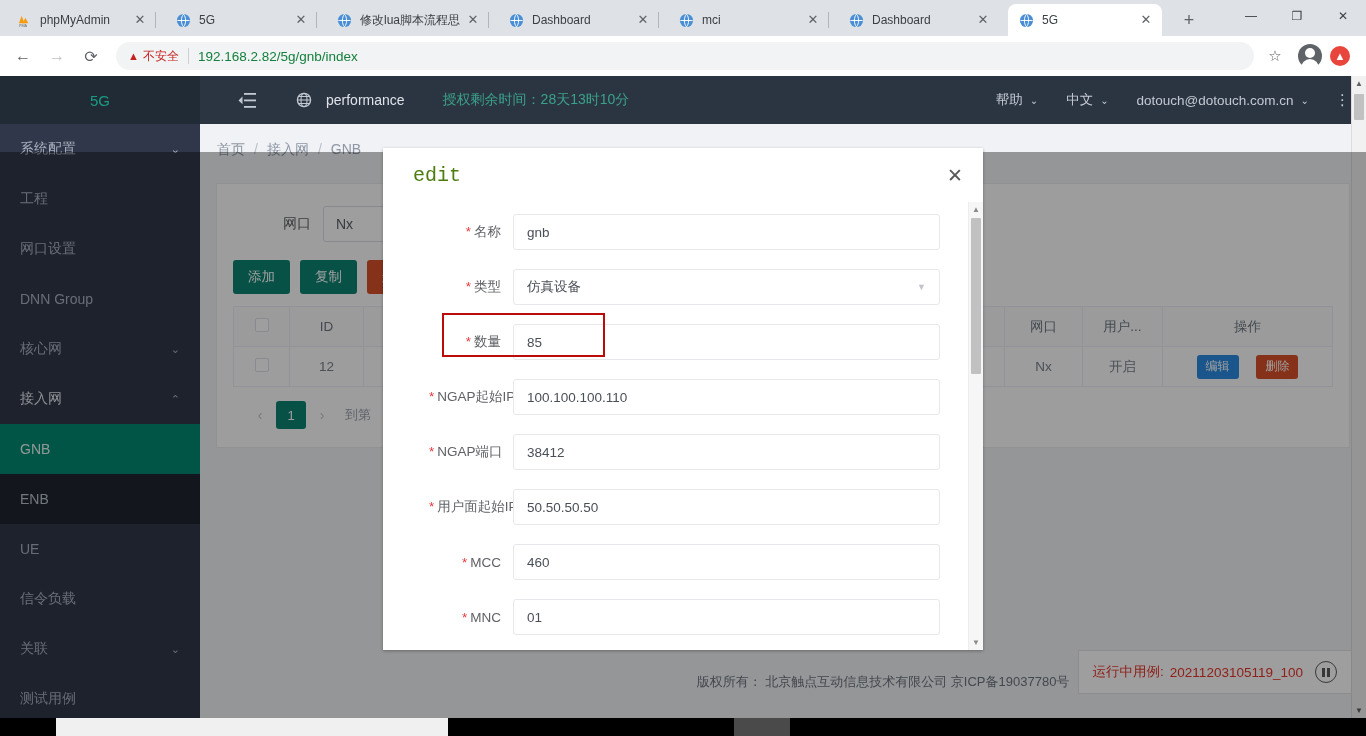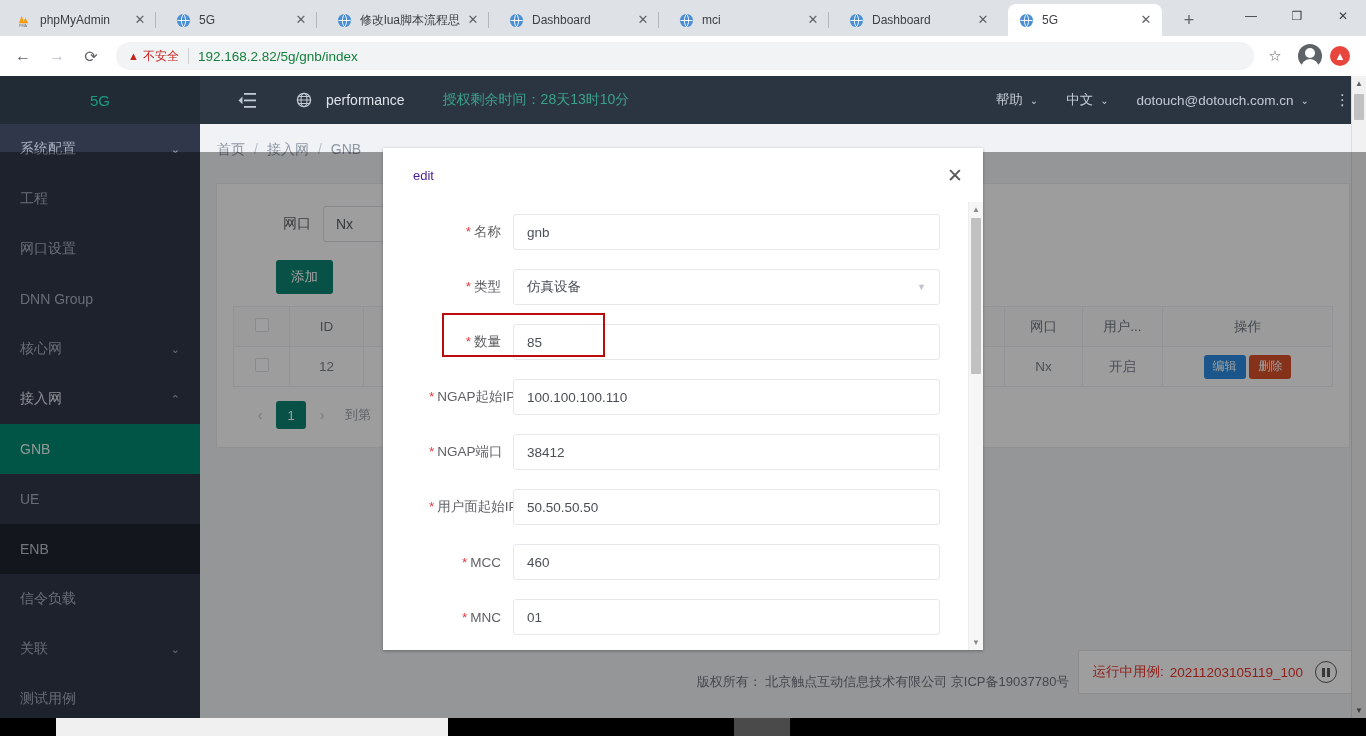--- a/index.html
+++ b/index.html
@@ -112,34 +112,34 @@
   }
   .filter-row { display: flex; align-items: center; padding: 4px 0 14px 50px; }
   .filter-row .lbl { font-size: 14px; color: #606266; margin-right: 12px; }
   .filter-row .sel {
     width: 210px; height: 36px; border: 1px solid #dcdfe6; border-radius: 3px;
     background: #fff; display: flex; align-items: center; padding: 0 12px;
     font-size: 14px; color: #5a6068;
   }
   .btnrow { display: flex; gap: 10px; padding: 4px 0 12px 0; }
   .btn { height: 34px; padding: 0 15px; border-radius: 3px; color: #fff;
-     font-size: 13.5px; display:flex; align-items:center; border: none; margin-left: 43px; }
+     font-size: 13.5px; display:flex; align-items:center; border: none; }
   .btn.teal { background: #0c8472; }
   .btn.red { background: #d9512c; }
 
   table.grid { width: 100%; border-collapse: collapse; }
   table.grid th, table.grid td {
     border: 1px solid #ebeef5; height: 40px; font-size: 13.5px;
     color: #7a838f; text-align: center; font-weight: normal;
   }
   table.grid th { background: #fafafa; color: #6e7783; }
   .cbx { width: 14px; height: 14px; border: 1px solid #dcdfe6; border-radius: 2px;
      background: #fff; display: inline-block; }
   .rowbtn { height: 24px; padding: 0 9px; border-radius: 3px; color: #fff; font-size: 12px;
-     display: inline-flex; align-items: center; margin: 0 0; }
+     display: inline-flex; align-items: center; margin: 0 7px; }
   .rowbtn.blue { background: #2b8ce0; }
   .rowbtn.red { background: #d9512c; }
 
   .pager { display: flex; align-items: center; padding: 14px 0 4px 14px; font-size: 13px; color: #9aa2ad; }
   .pager .arrow { width: 26px; text-align: center; color: #c0c4cc; font-size: 14px; }
   .pager .pg { width: 30px; height: 28px; background: #0c8472; color: #fff; border-radius: 3px;
      display:flex; align-items:center; justify-content:center; font-size: 13px; margin: 0 3px; }
   .pager .jump { margin-left: 10px; }
 
   .footer {
@@ -169,21 +169,21 @@
   
   .mask { position: absolute; left:0; top:76px; width: 1366px; height: 642px;
      background: rgba(0,0,0,0.38); z-index: 50; }
   .modal {
     position: absolute; left: 383px; top: 148px; width: 600px; height: 502px;
     background: #fff; z-index: 60; box-shadow: 0 1px 3px rgba(0,0,0,.3);
     display: flex; flex-direction: column;
   }
   .modal-hd { height: 54px; display: flex; align-items: center; padding: 0 20px 0 30px;
      flex: 0 0 54px; }
-  .modal-hd .mtitle { font-size: 13px; color: #4c1d95; }
+  .modal-hd .mtitle { font-size: 20px; color: #4d7c0f; font-family: Liberation Mono, monospace; }
   .modal-hd .mclose { margin-left: auto; font-size: 19px; color: #5a5a5a; line-height: 1; }
   .modal-bd { flex: 1 1 auto; position: relative; overflow: hidden; }
   .modal-scrollarea { position: absolute; left:0; top:0; right: 15px; bottom: 0;
      padding: 12px 28px 0 0; overflow: hidden; }
   .frm-row { display: flex; align-items: center; margin-bottom: 19px; position: relative; }
   .frm-lbl { width: 130px; text-align: right; padding-right: 12px; font-size: 13.5px;
      color: #606266; white-space: nowrap; padding-left: 46px; }
   .frm-lbl .req { color: #e4393c; margin-right: 3px; }
   .frm-in {
     flex: 1 1 auto; height: 36px; border: 1px solid #e6e8eb; border-radius: 3px;
@@ -339,25 +339,25 @@
         <span>核心网</span>
         <span class="chev">⌄</span>
       </div>
       <div class="side-item open">
         <span>接入网</span>
         <span class="chev">⌃</span>
       </div>
       <div class="side-item sub active">
         <span>GNB</span>
       </div>
-      <div class="side-item">
-        <span>UE</span>
-      </div>
       <div class="side-item sub">
         <span>ENB</span>
+      </div>
+      <div class="side-item">
+        <span>UE</span>
       </div>
       <div class="side-item">
         <span>信令负载</span>
       </div>
       <div class="side-item">
         <span>关联</span>
         <span class="chev">⌄</span>
       </div>
       <div class="side-item">
         <span>测试用例</span>

